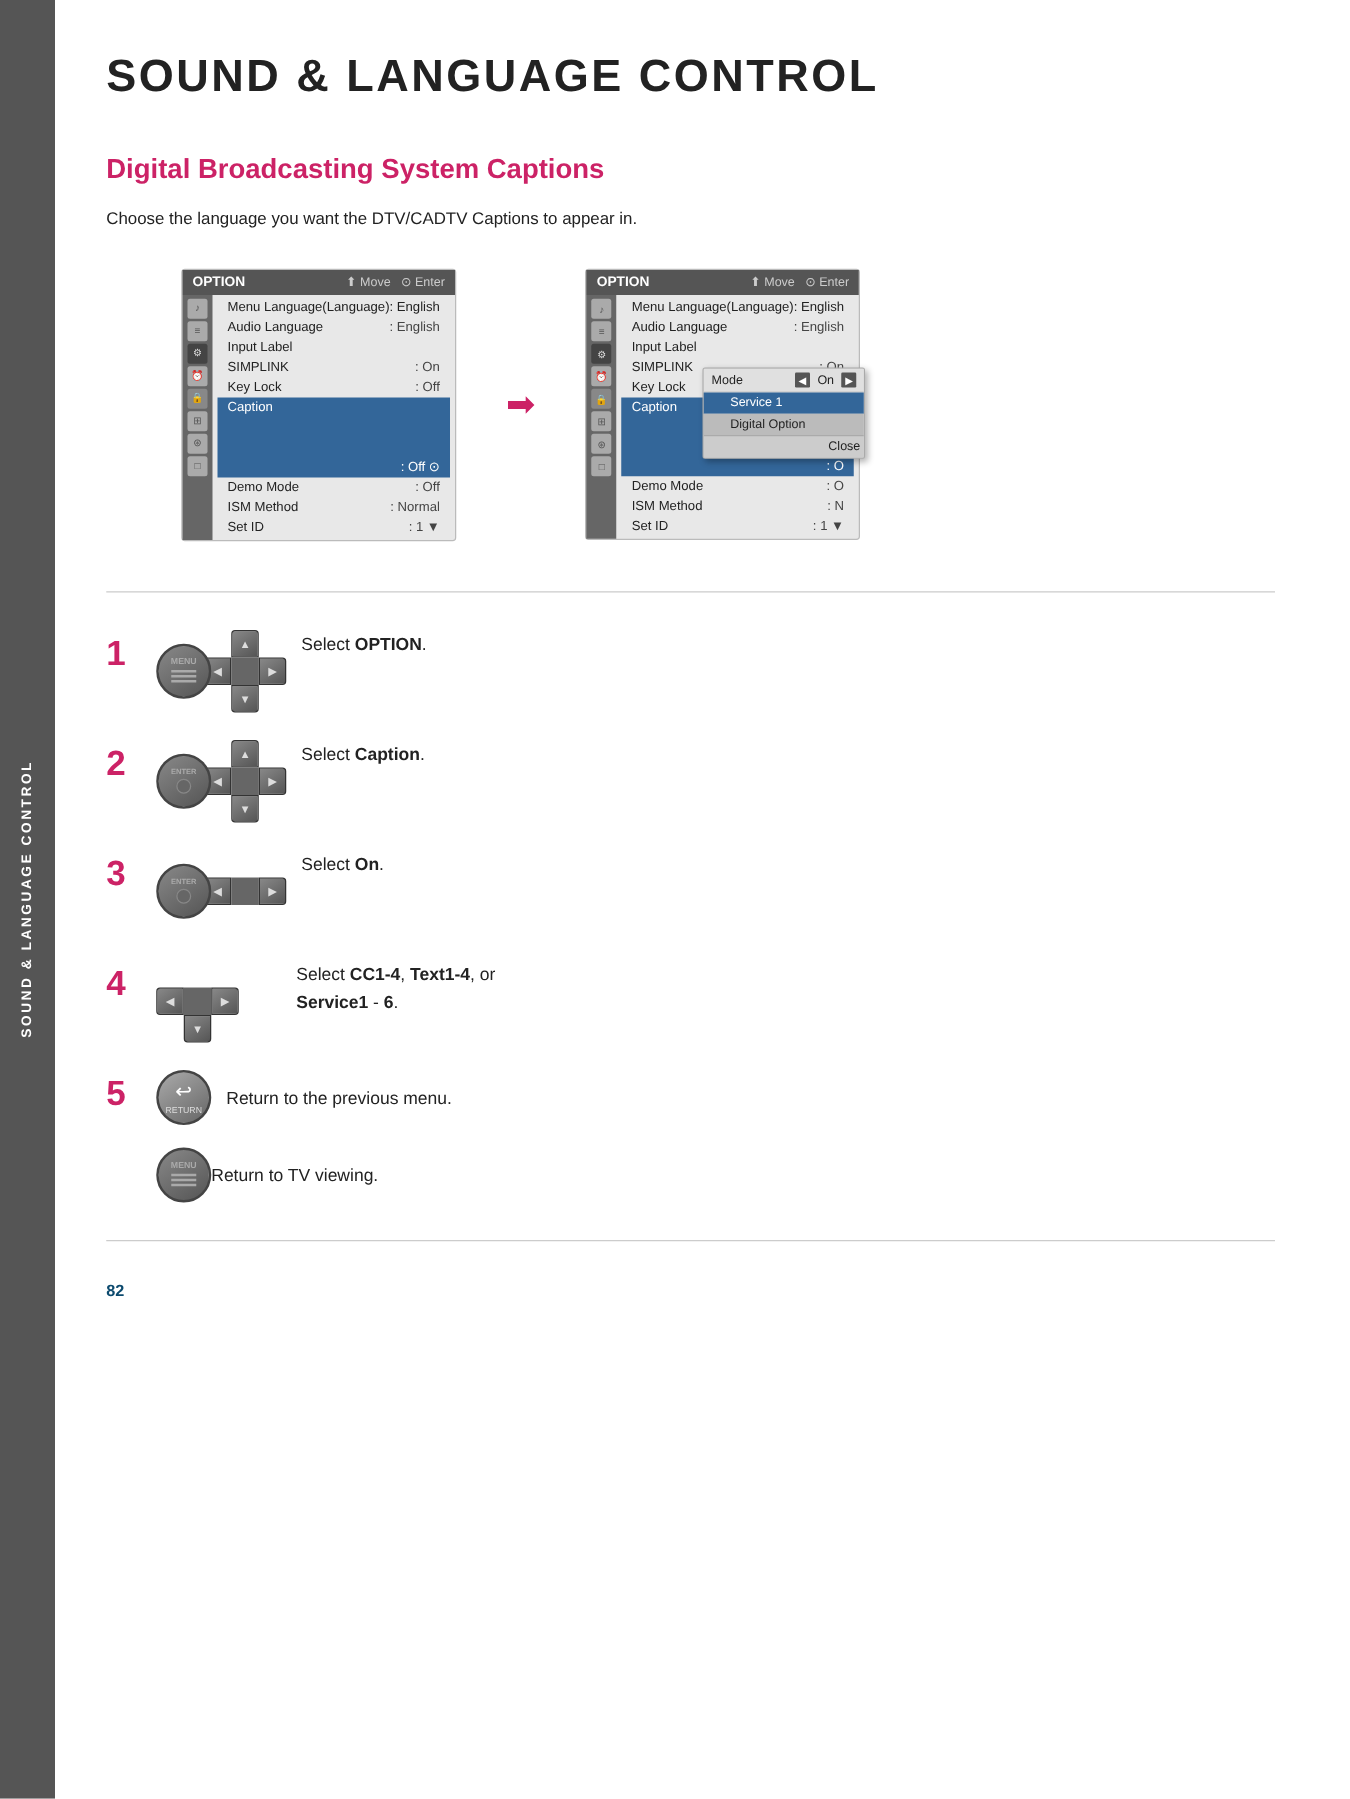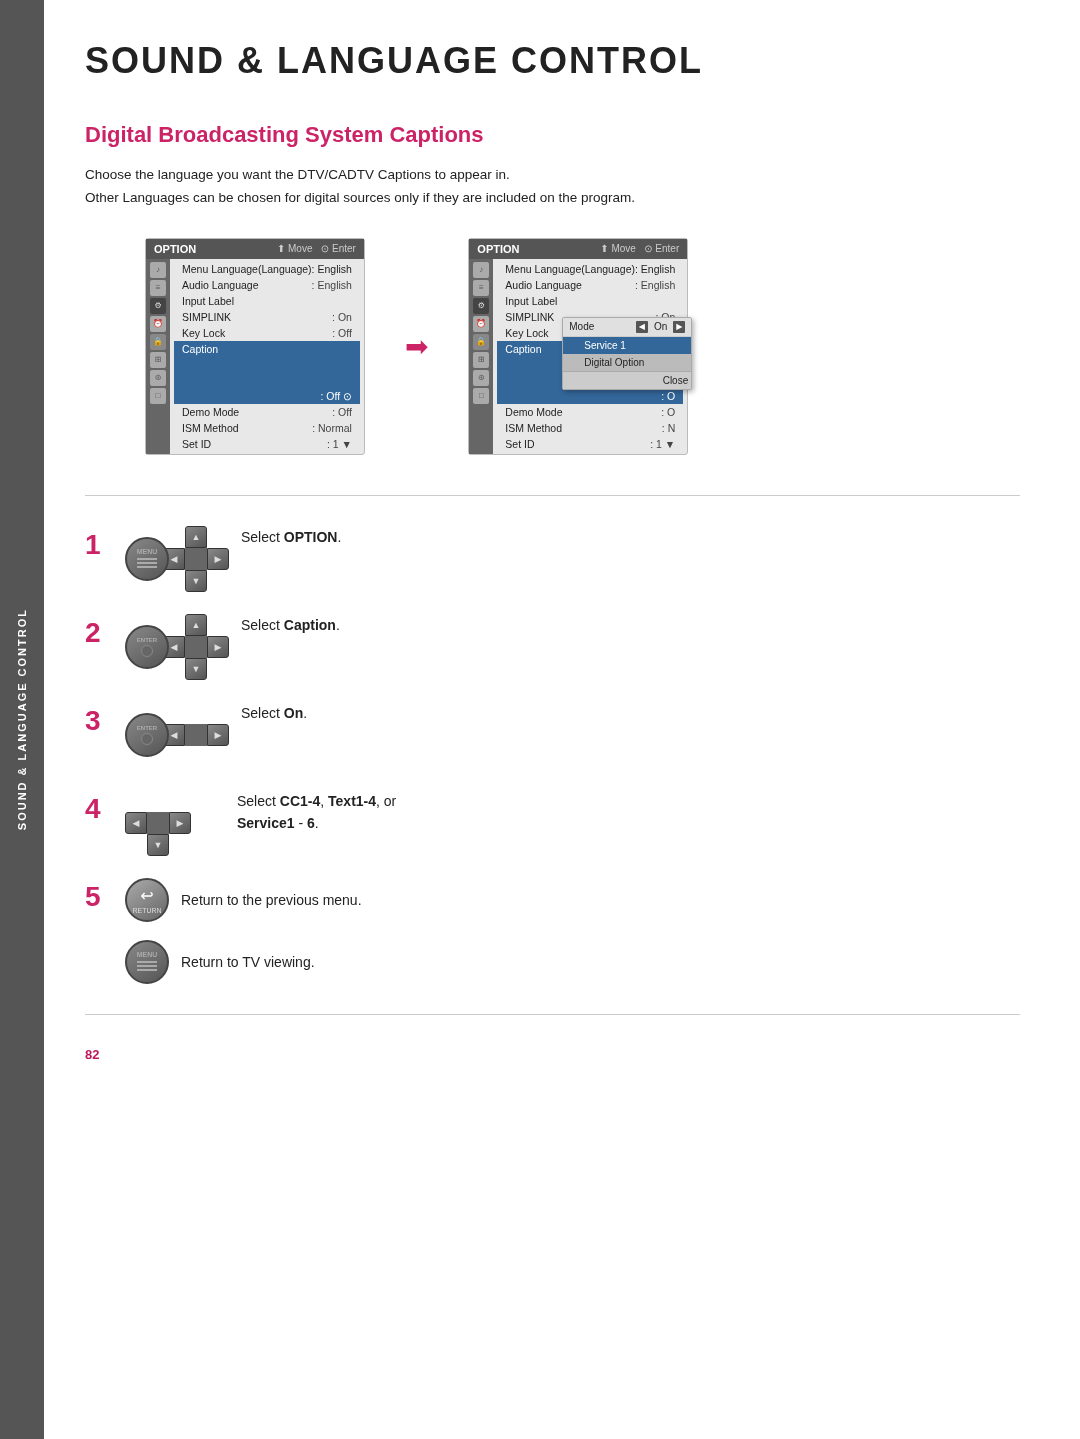--- a/index.html
+++ b/index.html
@@ -319,21 +319,21 @@
     .divider {
       border: none;
       border-top: 1px solid #ccc;
       margin: 30px 0;
     }
 
     
     .page-number {
       font-size: 13px;
       font-weight: bold;
-      color: #be185d;
+      color: #0c4a6e;
       margin-top: 32px;
     }
 
     
     .vertical-side {
       writing-mode: vertical-rl;
       transform: rotate(180deg);
       text-align: center;
     }
   </style>
@@ -345,21 +345,20 @@
 </div>
 
 <div class="main-content">
 
   <h1 class="page-title">SOUND &amp; LANGUAGE CONTROL</h1>
 
   <h2 class="section-heading">Digital Broadcasting System Captions</h2>
 
   <div class="description">
     <p>Choose the language you want the DTV/CADTV Captions to appear in.</p>
-    <p>Other Languages can be chosen for digital sources only if they are included on the program.</p>
   </div>
 
   <div class="diagram-area">
 
     <div class="tv-menu">
       <div class="tv-menu-header">
         <span>OPTION</span>
         <span class="nav-hint">⬆ Move &nbsp; ⊙ Enter</span>
       </div>
       <div class="tv-menu-icon-row">
@@ -580,21 +579,21 @@
       <div style="display:flex;flex-direction:column;gap:18px;">
 
         <div style="display:flex;align-items:center;gap:12px;">
           <div class="return-btn">
             <span style="font-size:16px;">↩</span>
             <span style="font-size:7px;color:#ddd;margin-top:2px;">RETURN</span>
           </div>
           <div class="step-text">Return to the previous menu.</div>
         </div>
 
-        <div style="display:flex;align-items:center;gap:12px;">
+        <div style="display:flex;align-items:center;">
           <div class="remote-btn" style="flex-direction:column;">
             <span style="font-size:7px;color:#aaa;margin-bottom:2px;">MENU</span>
             <div style="width:20px;height:2px;background:#aaa;margin:1px 0;"></div>
             <div style="width:20px;height:2px;background:#aaa;margin:1px 0;"></div>
             <div style="width:20px;height:2px;background:#aaa;margin:1px 0;"></div>
           </div>
           <div class="step-text">Return to TV viewing.</div>
         </div>
       </div>
     </div>

